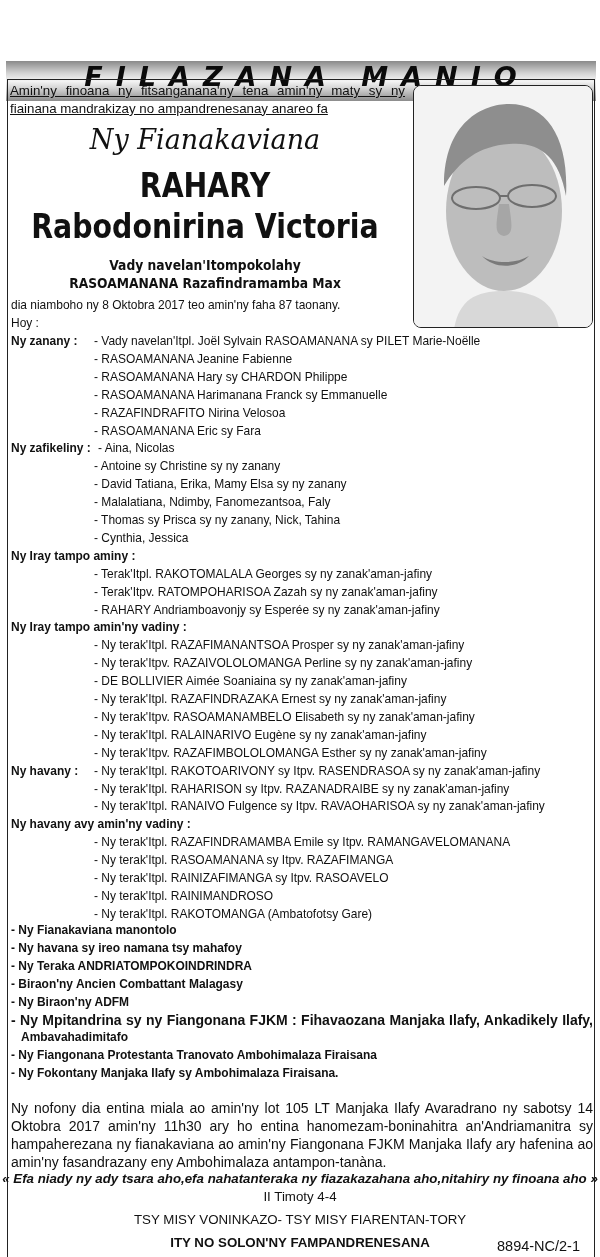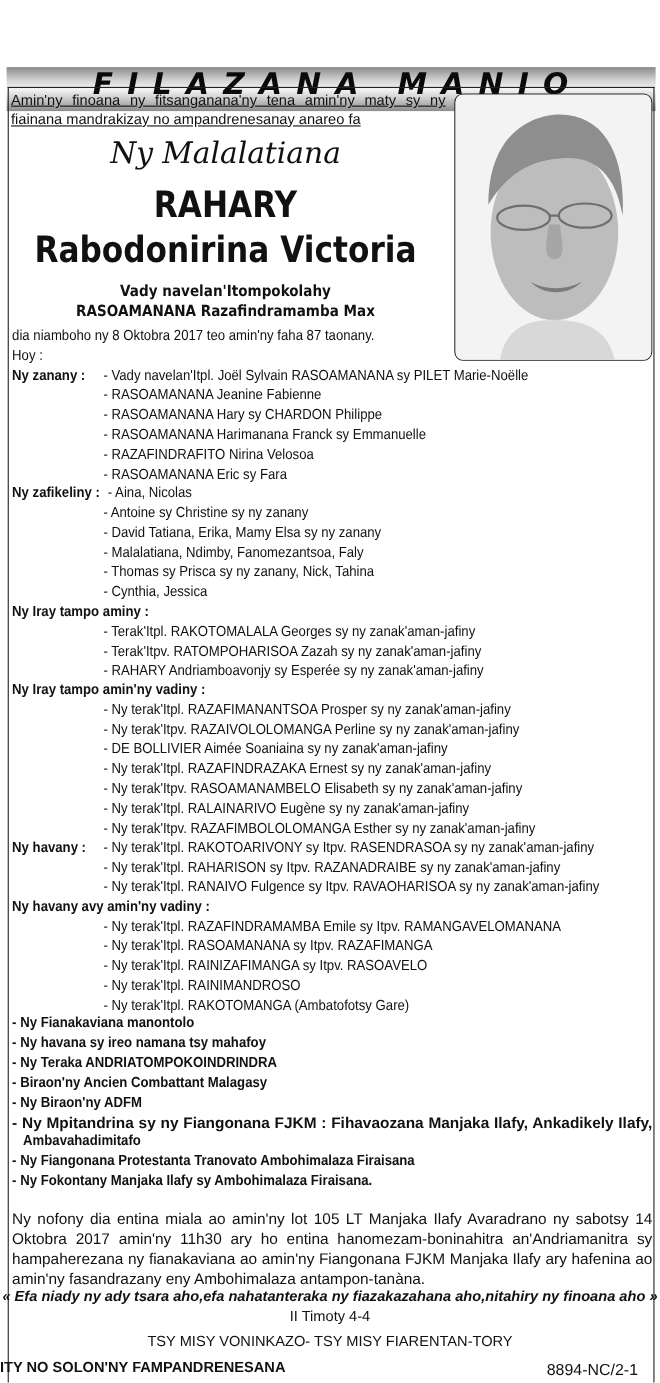--- a/index.html
+++ b/index.html
@@ -46,21 +46,21 @@
   .item { position: absolute; left: 94px; font-size: 13.3px; white-space: nowrap; transform: scaleX(0.9); transform-origin: left; }
   .bold-list { position: absolute; left: 11px; font-weight: bold; font-size: 13.3px; white-space: nowrap; transform: scaleX(0.9); transform-origin: left; }
   .bold-wide { position: absolute; left: 11px; width: 582px; font-weight: bold; font-size: 14px; text-align: justify; text-align-last: justify; white-space: nowrap; }
   .para {
     position: absolute; left: 11px; top: 1100px; width: 582px; font-size: 14px; line-height: 17.9px;
     text-align: justify;
   }
   .quote { position: absolute; left: 0; top: 1171px; width: 600px; text-align: center; font-weight: bold; font-style: italic; font-size: 13.3px; }
   .ref { position: absolute; left: 0; top: 1189px; width: 600px; text-align: center; font-size: 13.3px; }
   .tsy { position: absolute; left: 0; top: 1212px; width: 600px; text-align: center; font-size: 13.3px; }
-  .ity { position: absolute; left: 0; top: 1235px; width: 600px; text-align: left; font-size: 13.3px; font-weight: bold; }
+  .ity { position: absolute; left: 0; top: 1235px; width: 600px; text-align: center; font-size: 13.3px; font-weight: bold; }
   .code { position: absolute; left: 497px; top: 1238px; font-size: 14.5px; text-align: center; }
 </style>
 </head>
 <body>
 
 <div class="banner">
   <span class="banner-title">FILAZANA MANJO</span>
 </div>
 
 <div class="frame"></div>
@@ -76,21 +76,21 @@
     <ellipse cx="90" cy="125" rx="58" ry="80" fill="#bdbdbd"></ellipse>
     <path d="M30 100 C30 35 70 18 95 18 C135 18 155 55 152 110 C145 70 125 55 95 58 C65 60 45 75 30 100 Z" fill="#8e8e8e"></path>
     <ellipse cx="62" cy="112" rx="24" ry="11" fill="none" stroke="#6e6e6e" stroke-width="2"></ellipse>
     <ellipse cx="118" cy="110" rx="24" ry="11" fill="none" stroke="#6e6e6e" stroke-width="2"></ellipse>
     <line x1="86" y1="110" x2="94" y2="110" stroke="#6e6e6e" stroke-width="2"></line>
     <path d="M85 118 C82 140 80 148 90 150 C100 148 98 140 95 118" fill="#a6a6a6"></path>
     <path d="M68 170 C80 178 102 178 115 170 C103 183 80 183 68 170 Z" fill="#7a7a7a"></path>
   </svg>
 </div>
 
-<div class="script-title">Ny Malalatiana</div>
+<div class="script-title">Ny Fianakaviana</div>
 <div class="big-name name1">RAHARY</div>
 <div class="big-name name2">Rabodonirina Victoria</div>
 <div class="spouse sp1">Vady navelan'Itompokolahy</div>
 <div class="spouse sp2">RASOAMANANA Razafindramamba Max</div>
 
 <div class="line" style="top:297px">dia niamboho ny 8 Oktobra 2017 teo amin'ny faha 87 taonany.</div>
 <div class="line" style="top:315px">Hoy :</div>
 
 <div id="sections">
     <div class="line lbl" style="top: 333px;">Ny zanany :</div>

